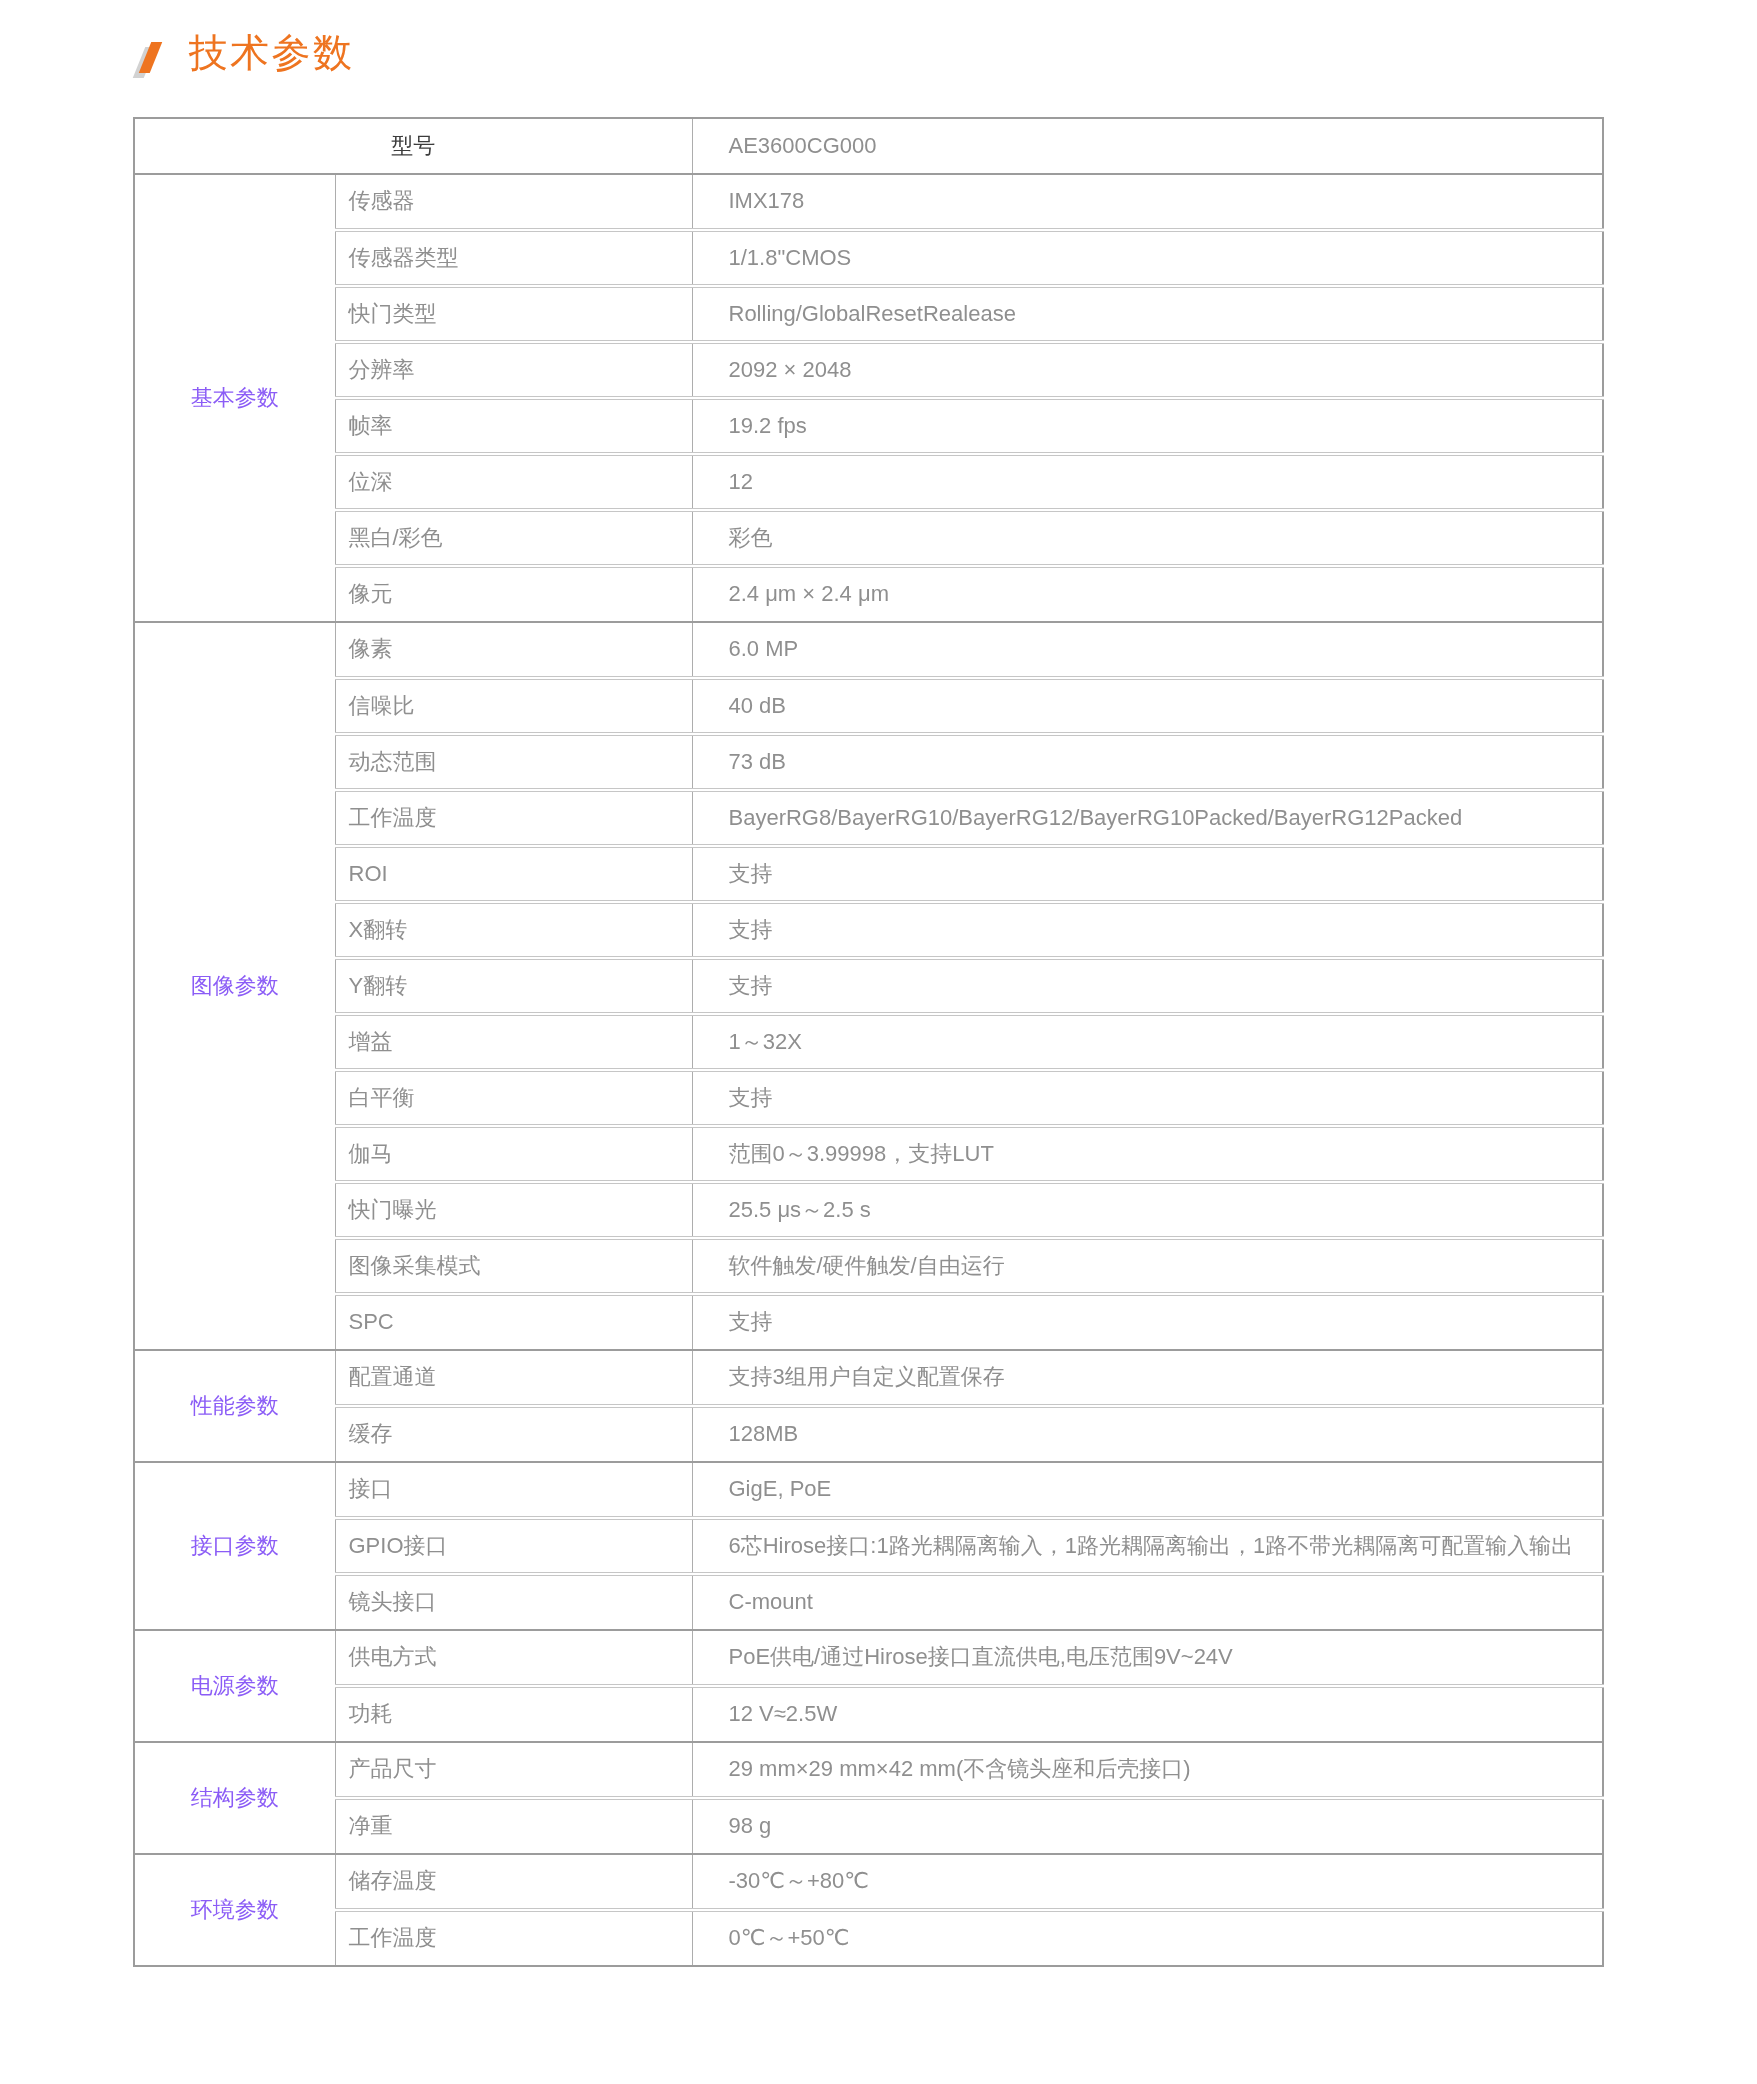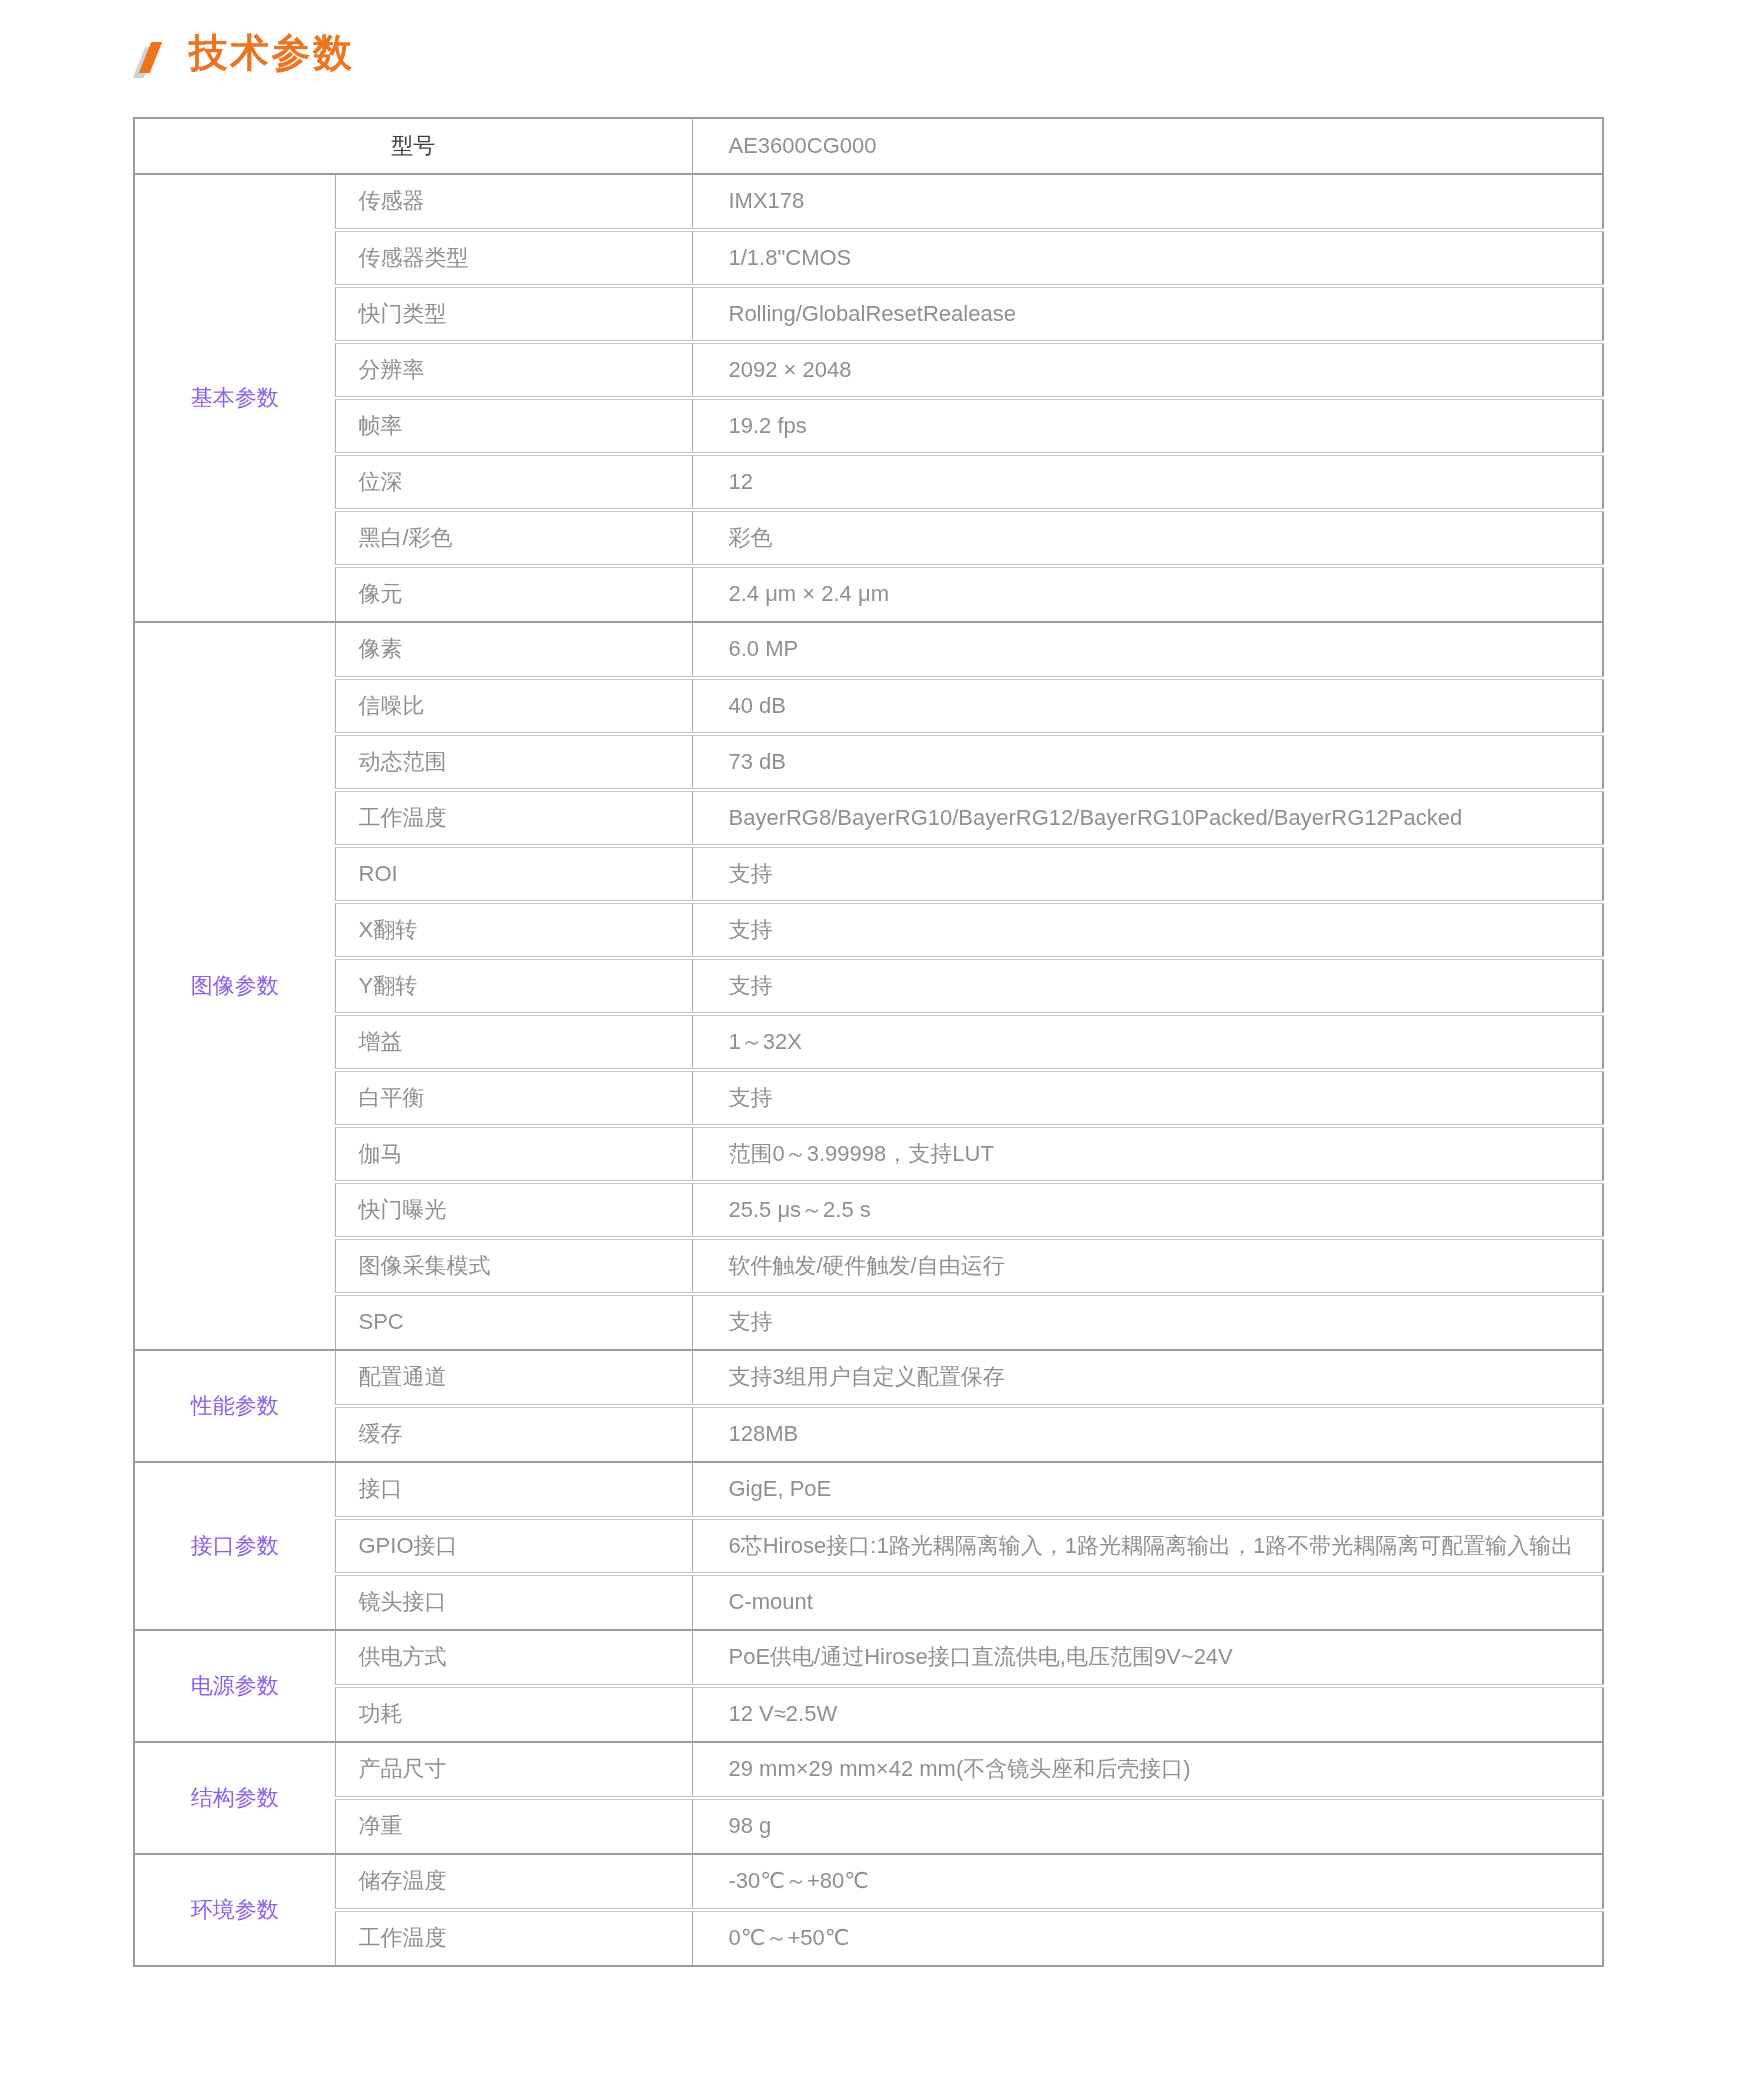--- a/index.html
+++ b/index.html
@@ -44,21 +44,21 @@
     top: 14px;
     width: 11.4px;
     height: 31px;
     background: #ee7420;
     transform: skewX(-22deg);
   }
   .page-title {
     margin: 0 0 0 14.7px;
     font-size: 39px;
     line-height: 49px;
-    font-weight: bold;
+    font-weight: normal;
     color: #ee7420;
     letter-spacing: 2.4px;
     white-space: nowrap;
   }
   
   .spec-table {
     position: absolute;
     left: 133px;
     top: 117px;
     width: 1469px;
@@ -78,21 +78,21 @@
     border-left: 1.6px solid #adadad;
     border-right: 1.6px solid #adadad;
     border-top: 4.9px double #c6c6c6;
     white-space: nowrap;
     overflow: hidden;
   }
   .spec-table tr.section-start > td {
     border-top: 2.4px solid #9c9c9c;
   }
   .spec-table td.name {
-    padding-left: 23px;
+    padding-left: 13px;
   }
   .spec-table td.value {
     padding-left: 36px;
   }
   .spec-table td.group {
     text-align: center;
     color: #8b5cf6;
   }
   .spec-table td.model {
     text-align: center;

